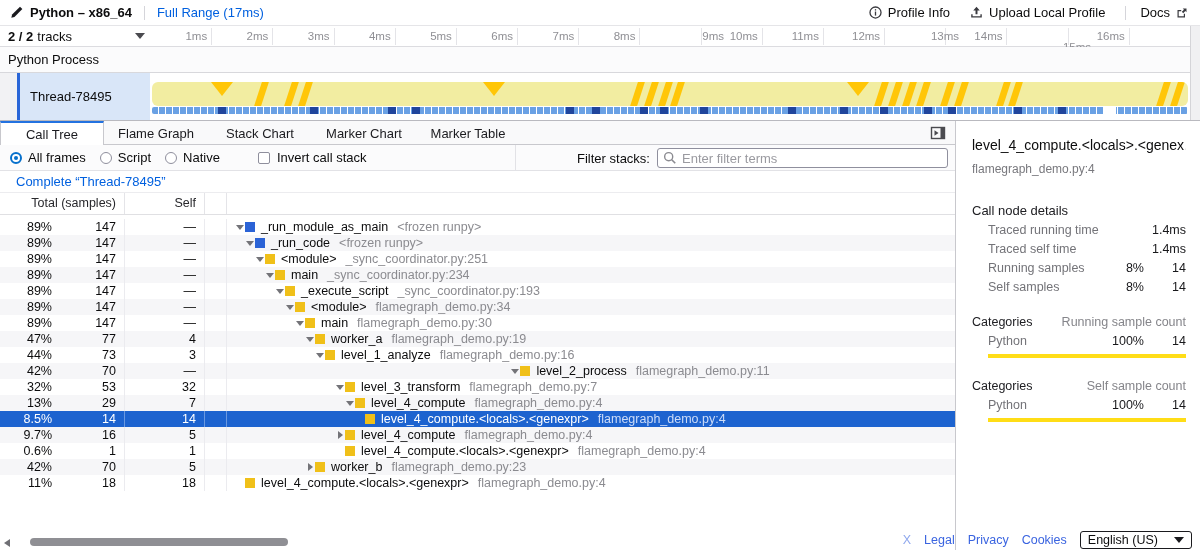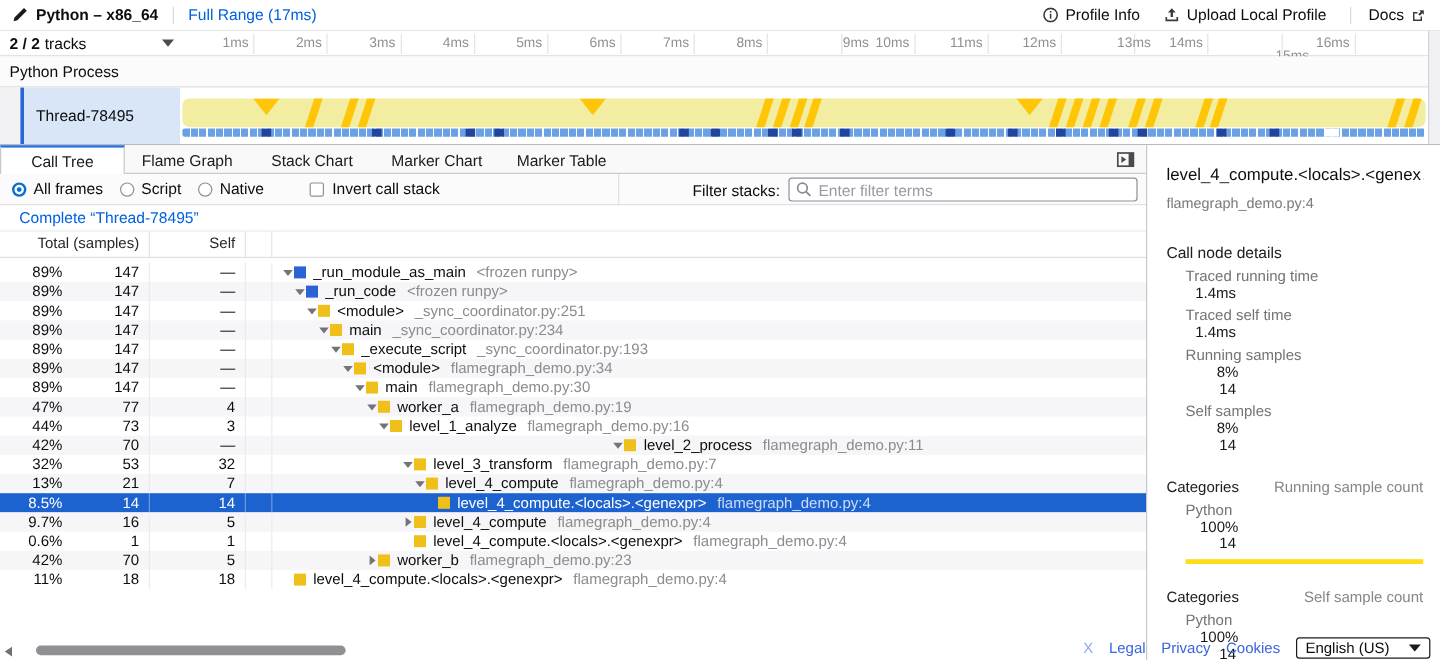--- a/index.html
+++ b/index.html
@@ -109,21 +109,21 @@
   .hscroll { position:absolute; left:0; top:416px; width:955px; height:12px; }
   .hs-arrow { position:absolute; left:4px; top:2px; width:0; height:0;
     border-top:4px solid transparent; border-bottom:4px solid transparent; border-right:6px solid #707075; }
   .hs-thumb { position:absolute; left:30px; top:1px; width:258px; height:8px; background:#8f8f94; border-radius:4px; }
   
   .sidebar { position:absolute; left:955px; top:0; width:245px; height:430px;
     border-left:1px solid #c8c8cd; background:#fff; }
   .sb-title { font-size:14px; margin:16px 14px 0 16px; white-space:nowrap; overflow:hidden; }
   .sb-file { font-size:12px; color:#78787d; margin:9px 16px 0; }
   .sb-section { font-size:13px; color:#202024; margin:27px 16px 0; }
-  .sb-row { display:flex; align-items:flex-start; margin:5px 14px 0 32px; font-size:12.5px; color:#737378;flex-direction:column; }
+  .sb-row { display:flex; align-items:flex-end; margin:5px 14px 0 32px; font-size:12.5px; color:#737378; }
   .sb-row .lbl { flex:1; }
   .sb-row .v1 { width:44px; text-align:right; color:#18181b; }
   .sb-row .v2 { width:42px; text-align:right; color:#18181b; }
   .sb-cats-head { display:flex; justify-content:space-between; margin:21px 14px 0 16px; font-size:12.5px; color:#202024; }
   .sb-cats-head .right { color:#85858a; }
   .sb-bar { height:4px; background:#ffdd17; margin:6px 14px 0 32px; }
   
   .footer { position:absolute; right:0; top:408px; height:22px; display:flex; align-items:center;
     gap:13px; padding-right:8px; font-size:12.5px; background:transparent; }
   .flink { color:#3a64e0; cursor:pointer; }
@@ -489,21 +489,21 @@
           <div class="c4" style="padding-left: 108px;">
             <span class="arrow open"></span>
             <span class="sq" style="background: rgb(240, 192, 25);"></span>
             <span class="fn">level_3_transform</span>
             <span class="file">flamegraph_demo.py:7</span>
           </div>
         </div>
         <div class="trow alt">
           <div class="c1">
             <span class="pct">13%</span>
-            <span class="cnt">21</span>
+            <span class="cnt">29</span>
           </div>
           <div class="c2">7</div>
           <div class="c3"></div>
           <div class="c4" style="padding-left: 118px;">
             <span class="arrow open"></span>
             <span class="sq" style="background: rgb(240, 192, 25);"></span>
             <span class="fn">level_4_compute</span>
             <span class="file">flamegraph_demo.py:4</span>
           </div>
         </div>

